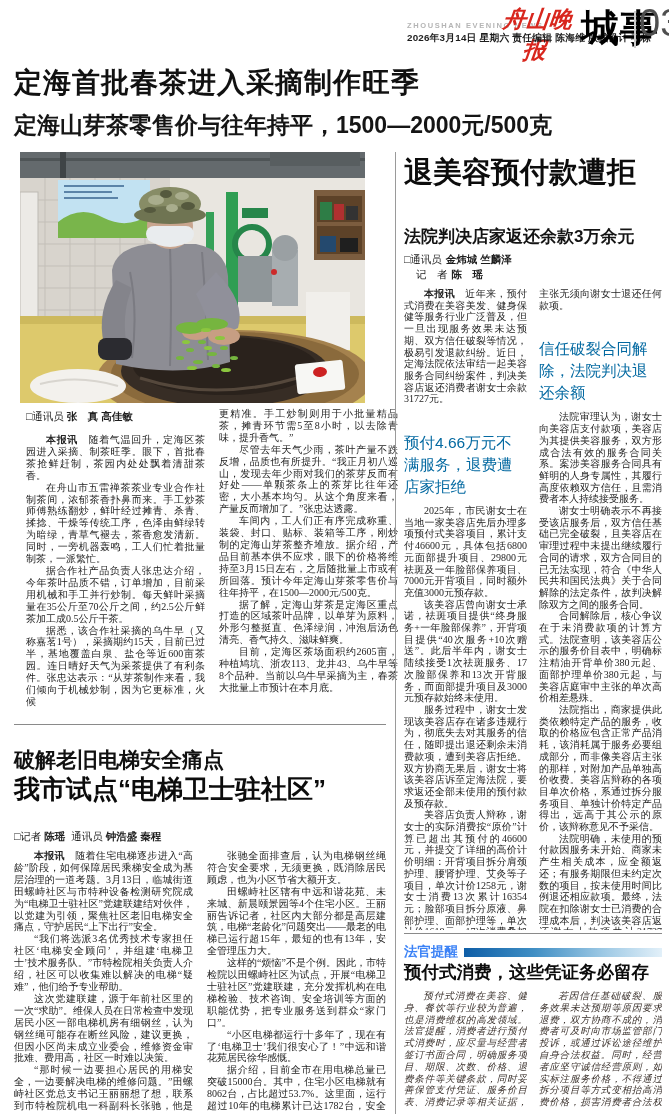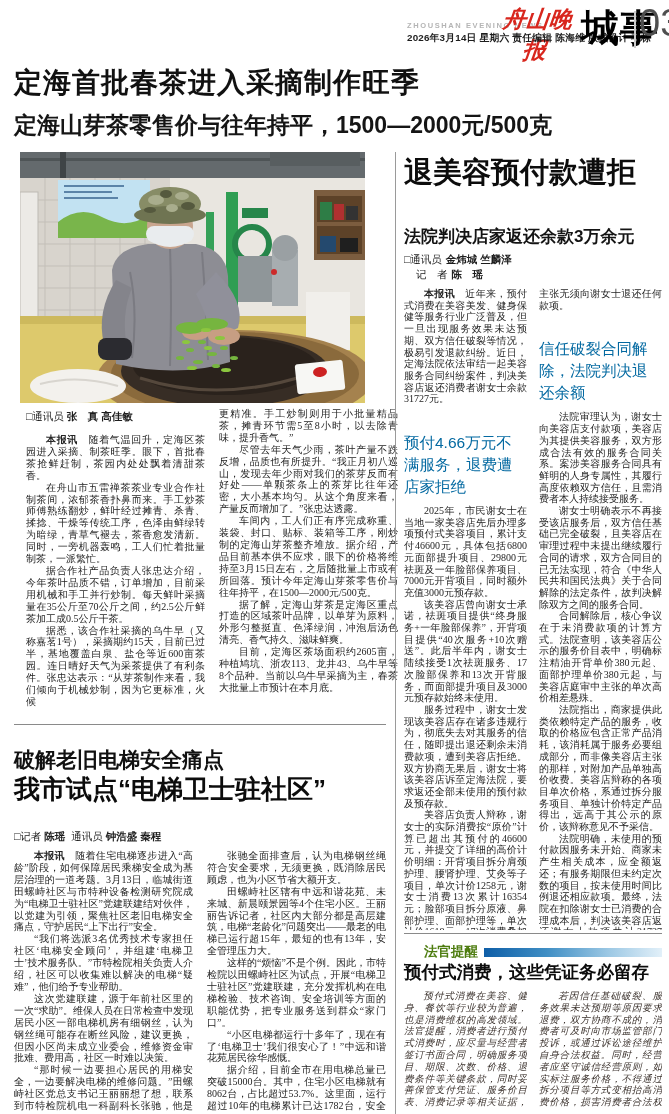--- a/index.html
+++ b/index.html
@@ -65,21 +65,21 @@
             font-weight:700; font-size:17px; color:#141414; }
   .beauty-byline { position:absolute; left:404px; top:252px; font-family:"Liberation Sans",sans-serif;
             font-size:10.5px; line-height:15px; color:#1d1d1d; }
   .beauty-byline .bl2 { padding-left:12px; }
   .beauty-byline b { margin-left:4px; }
   .beauty-cols { position:absolute; left:404px; top:288px; width:258px; height:642px; gap:12px; overflow:hidden; }
   .beauty-cols .col { width:123px; overflow:hidden; }
   .beauty-cols .para { line-height:11.7px; }
   
   .judge-labelrow { position:absolute; left:404px; top:943px; width:258px; display:flex; align-items:center; gap:6px; }
-  .judge-label { font-family:"Liberation Sans",sans-serif; font-weight:900; font-size:13.5px; color:#4d7c0f; white-space:nowrap;margin-left:20px; }
+  .judge-label { font-family:"Liberation Sans",sans-serif; font-weight:900; font-size:13.5px; color:#3b82f6; white-space:nowrap; }
   .judge-bar { height:9px; flex:1; background:linear-gradient(90deg,#0e5ea7 0%,#3f8ec4 35%,#9cc8e4 70%,#e2f0f9 100%); }
   .judge-headline { position:absolute; left:404px; top:960px; font-family:"Liberation Sans",sans-serif;
             font-weight:900; font-size:17.5px; color:#0c0c0c; white-space:nowrap; }
   .judge-cols { position:absolute; left:404px; top:990px; width:258px; height:118px; gap:12px; overflow:hidden; }
   .judge-cols .col { width:123px; overflow:hidden; }
   .judge-cols .para { font-family:"DejaVu Serif",serif; font-style:italic; font-size:9.6px;
             line-height:11.8px; color:#3c332e; }
 </style>
 </head>
 <body>

